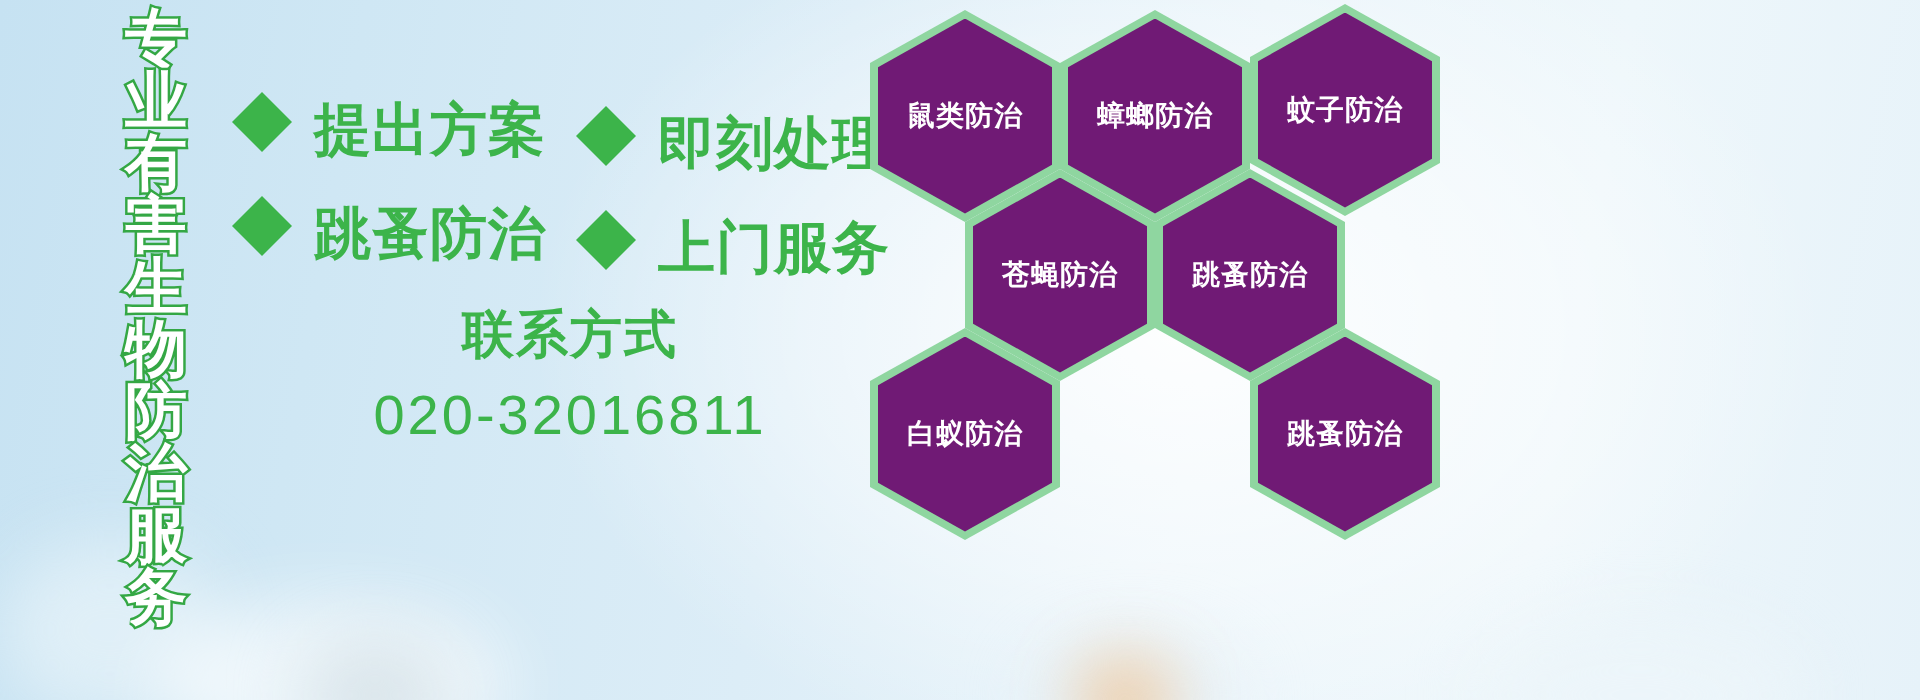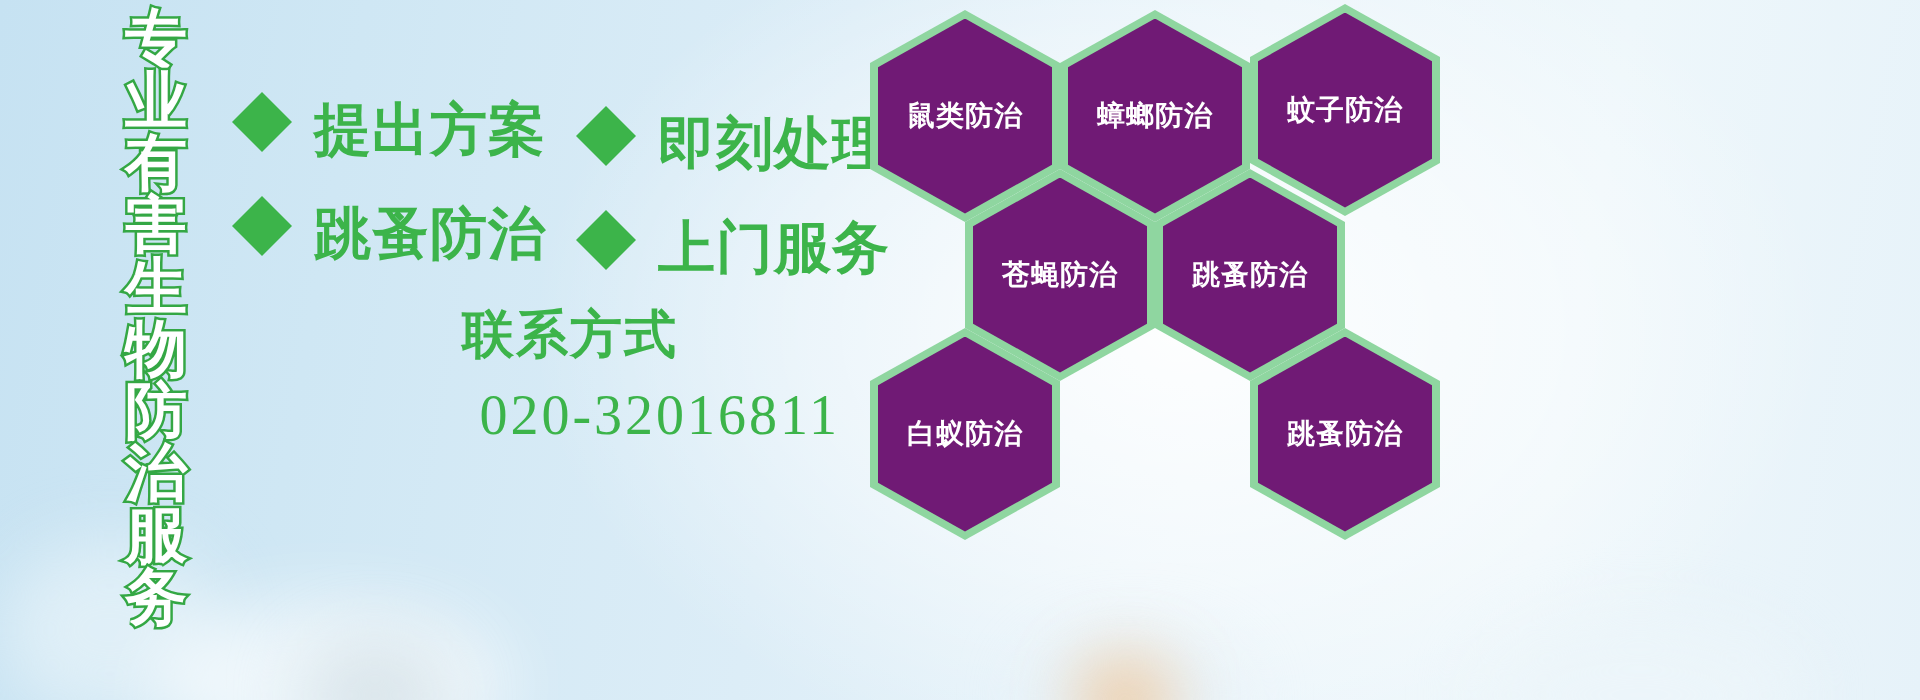--- a/index.html
+++ b/index.html
@@ -121,22 +121,21 @@
     color: #3cb44a;
     letter-spacing: 2px;
     margin-bottom: 8px;
     font-family: "DejaVu Sans", "Liberation Sans", sans-serif;
   }
   .contact-phone {
     font-size: 56px;
     color: #3cb44a;
     letter-spacing: 3px;
     line-height: 74px;
-    font-family: Liberation Serif, serif;
-    text-align: right;
+    font-family: Liberation Sans, sans-serif;
   }
 
   
   #hex-grid {
     position: absolute;
     left: 862px;
     top: 0px;
     width: 600px;
     height: 560px;
   }

